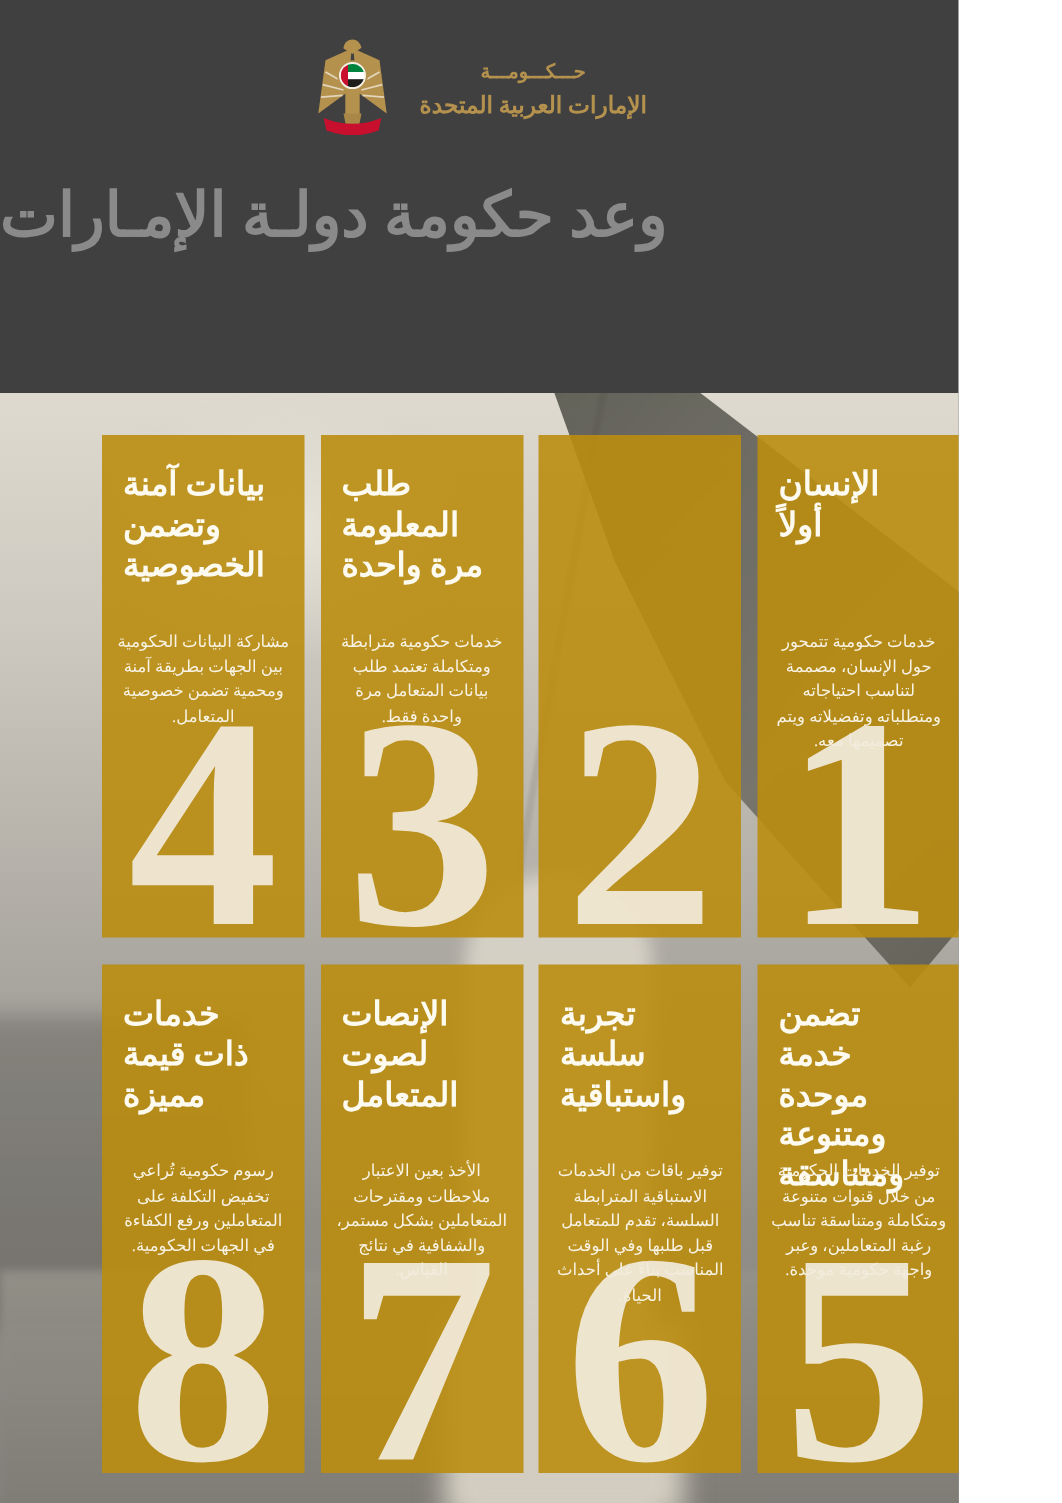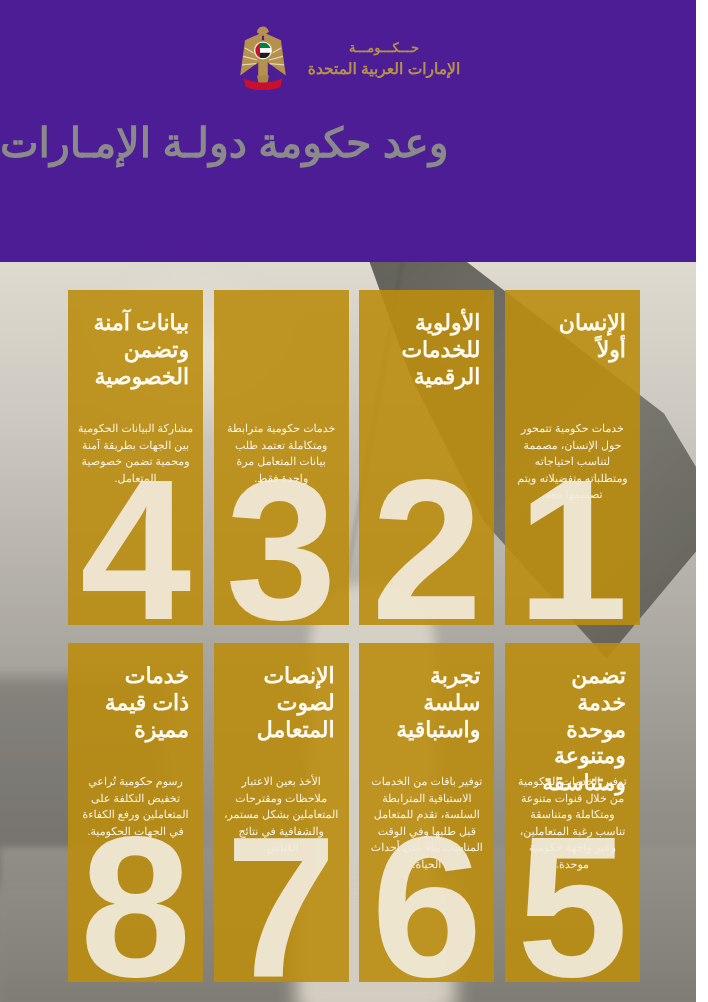--- a/index.html
+++ b/index.html
@@ -1,19 +1,19 @@
 <!DOCTYPE html>
 <html lang="ar"><head>
 <meta charset="utf-8">
 <style>
   html,body{margin:0;padding:0;}
   .page{
-    position:relative; width:696px; height:1002px; overflow:hidden;
-    background:#4c1d95;
-    font-family:Liberation Sans, sans-serif;
+    position:relative; width:639px; height:1002px; overflow:hidden;
+    background:#404040;
+    font-family:Liberation Serif, serif;
   }
   
   .logo-row{
     position:absolute; top:24px; left:0; width:100%;
     display:flex; justify-content:center; align-items:center; gap:18px;
   }
   .logo-text{direction:rtl; text-align:center; color:#b5914e;}
   .logo-line1{font-size:13px; font-weight:bold; letter-spacing:1px;}
   .logo-line2{font-size:15.5px; font-weight:bold; margin-top:5px;}
   .main-title{
@@ -62,21 +62,21 @@
     position:absolute; top:290px; left:68px; width:572px;
     display:grid; grid-template-columns:repeat(4,135px); grid-template-rows:335px 339px;
     justify-content:space-between; row-gap:18px;
     direction:rtl;
   }
   .card{
     position:relative; overflow:hidden;
     background:rgba(186,141,16,0.90);
   }
   .card-title{
-    padding:20px 14px 0; direction:rtl; text-align:right;
+    padding:20px 14px 0; direction:rtl; text-align:left;
     color:#fdfaf0; font-size:22px; font-weight:bold; line-height:1.22;
     white-space:pre-line;
   }
   .card-desc{
     position:absolute; top:130px; right:9px; left:9px;
     direction:rtl; text-align:center;
     color:#f8f3e5; font-size:11px; line-height:1.5;
   }
   .card-num{
     position:absolute; bottom:0; left:0; width:100%; text-align:center;
@@ -140,27 +140,27 @@
   <div class="cards">
 
     <div class="card">
       <div class="card-title">الإنسان
 أولاً</div>
       <div class="card-desc">خدمات حكومية تتمحور حول الإنسان، مصممة لتناسب احتياجاته ومتطلباته وتفضيلاته ويتم تصميمها معه.</div>
       <div class="card-num">1</div>
     </div>
 
     <div class="card">
-      <div class="card-title">الأولوية
-للخدمات
-الرقمية</div>
       <div class="card-num">2</div>
     </div>
 
     <div class="card">
+      <div class="card-title">طلب
+المعلومة
+مرة واحدة</div>
       <div class="card-desc">خدمات حكومية مترابطة ومتكاملة تعتمد طلب بيانات المتعامل مرة واحدة فقط.</div>
       <div class="card-num">3</div>
     </div>
 
     <div class="card">
       <div class="card-title">بيانات آمنة
 وتضمن
 الخصوصية</div>
       <div class="card-desc">مشاركة البيانات الحكومية بين الجهات بطريقة آمنة ومحمية تضمن خصوصية المتعامل.</div>
       <div class="card-num">4</div>

